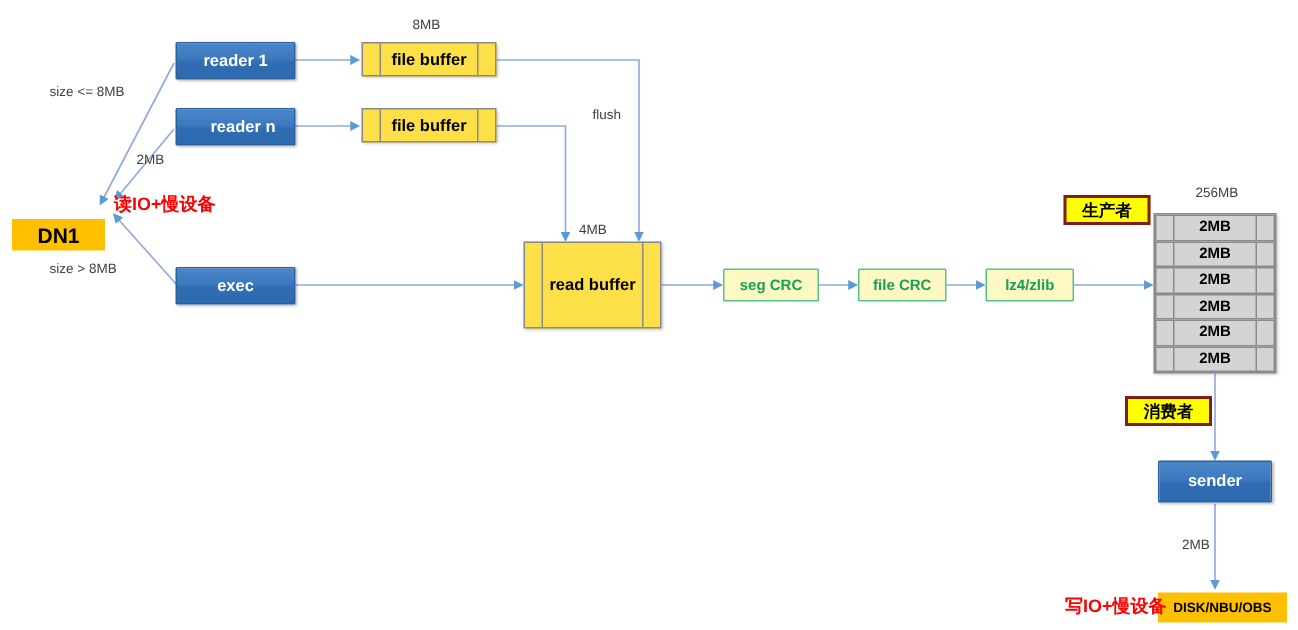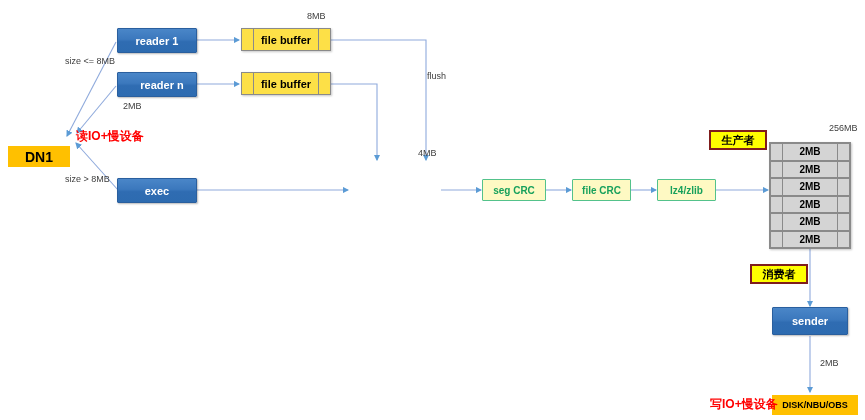--- a/index.html
+++ b/index.html
@@ -37,21 +37,21 @@
   
   .cell{background:#d4d4d4;border:1px solid #8a8a8a;color:#000;font-weight:bold;
         font-size:10px;position:relative;}
   .cell .divL{position:absolute;left:11px;top:0;bottom:0;border-left:1px solid #8a8a8a;}
   .cell .divR{position:absolute;right:11px;top:0;bottom:0;border-left:1px solid #8a8a8a;}
   .stackwrap{position:absolute;border:1px solid #8a8a8a;background:#d4d4d4;
              box-shadow:1px 1px 2px rgba(0,0,0,.22);box-sizing:border-box;
              display:flex;flex-direction:column;}
 
   
-  .lbl{position:absolute;font-size:9px;color:#404040;white-space:nowrap;margin-left:32px;}
+  .lbl{position:absolute;font-size:9px;color:#404040;white-space:nowrap;}
   .redlbl{position:absolute;font-size:12px;color:#ff0000;font-weight:bold;white-space:nowrap;}
 </style>
 </head>
 <body>
 
 <div id="canvas">
 
   <svg class="svg-layer" viewBox="0 0 865 420" xmlns="http://www.w3.org/2000/svg">
     <defs>
       <marker id="ah" markerWidth="6" markerHeight="6" refX="5" refY="3" orient="auto" markerUnits="strokeWidth">
@@ -105,20 +105,25 @@
     <span class="divR"></span>
     <span>file buffer</span>
   </div>
 
   <div class="node greybuf" style="left:241px;top:72px;width:90px;height:23px;position:absolute;">
     <span class="divL"></span>
     <span class="divR"></span>
     <span>file buffer</span>
   </div>
 
+  <div class="node greybuf" style="left:349px;top:161px;width:92px;height:58px;position:absolute;">
+    <span class="divL"></span>
+    <span class="divR"></span>
+    <span>read buffer</span>
+  </div>
 
   <div class="node green" style="left:482px;top:179px;width:64px;height:22px;">seg CRC</div>
 
   <div class="node green" style="left:572px;top:179px;width:59px;height:22px;">file CRC</div>
 
   <div class="node green" style="left:657px;top:179px;width:59px;height:22px;">lz4/zlib</div>
 
   <div class="node yellow" style="left:709px;top:130px;width:58px;height:20px;">生产者</div>
 
   <div class="node yellow" style="left:750px;top:264px;width:58px;height:20px;">消费者</div>

